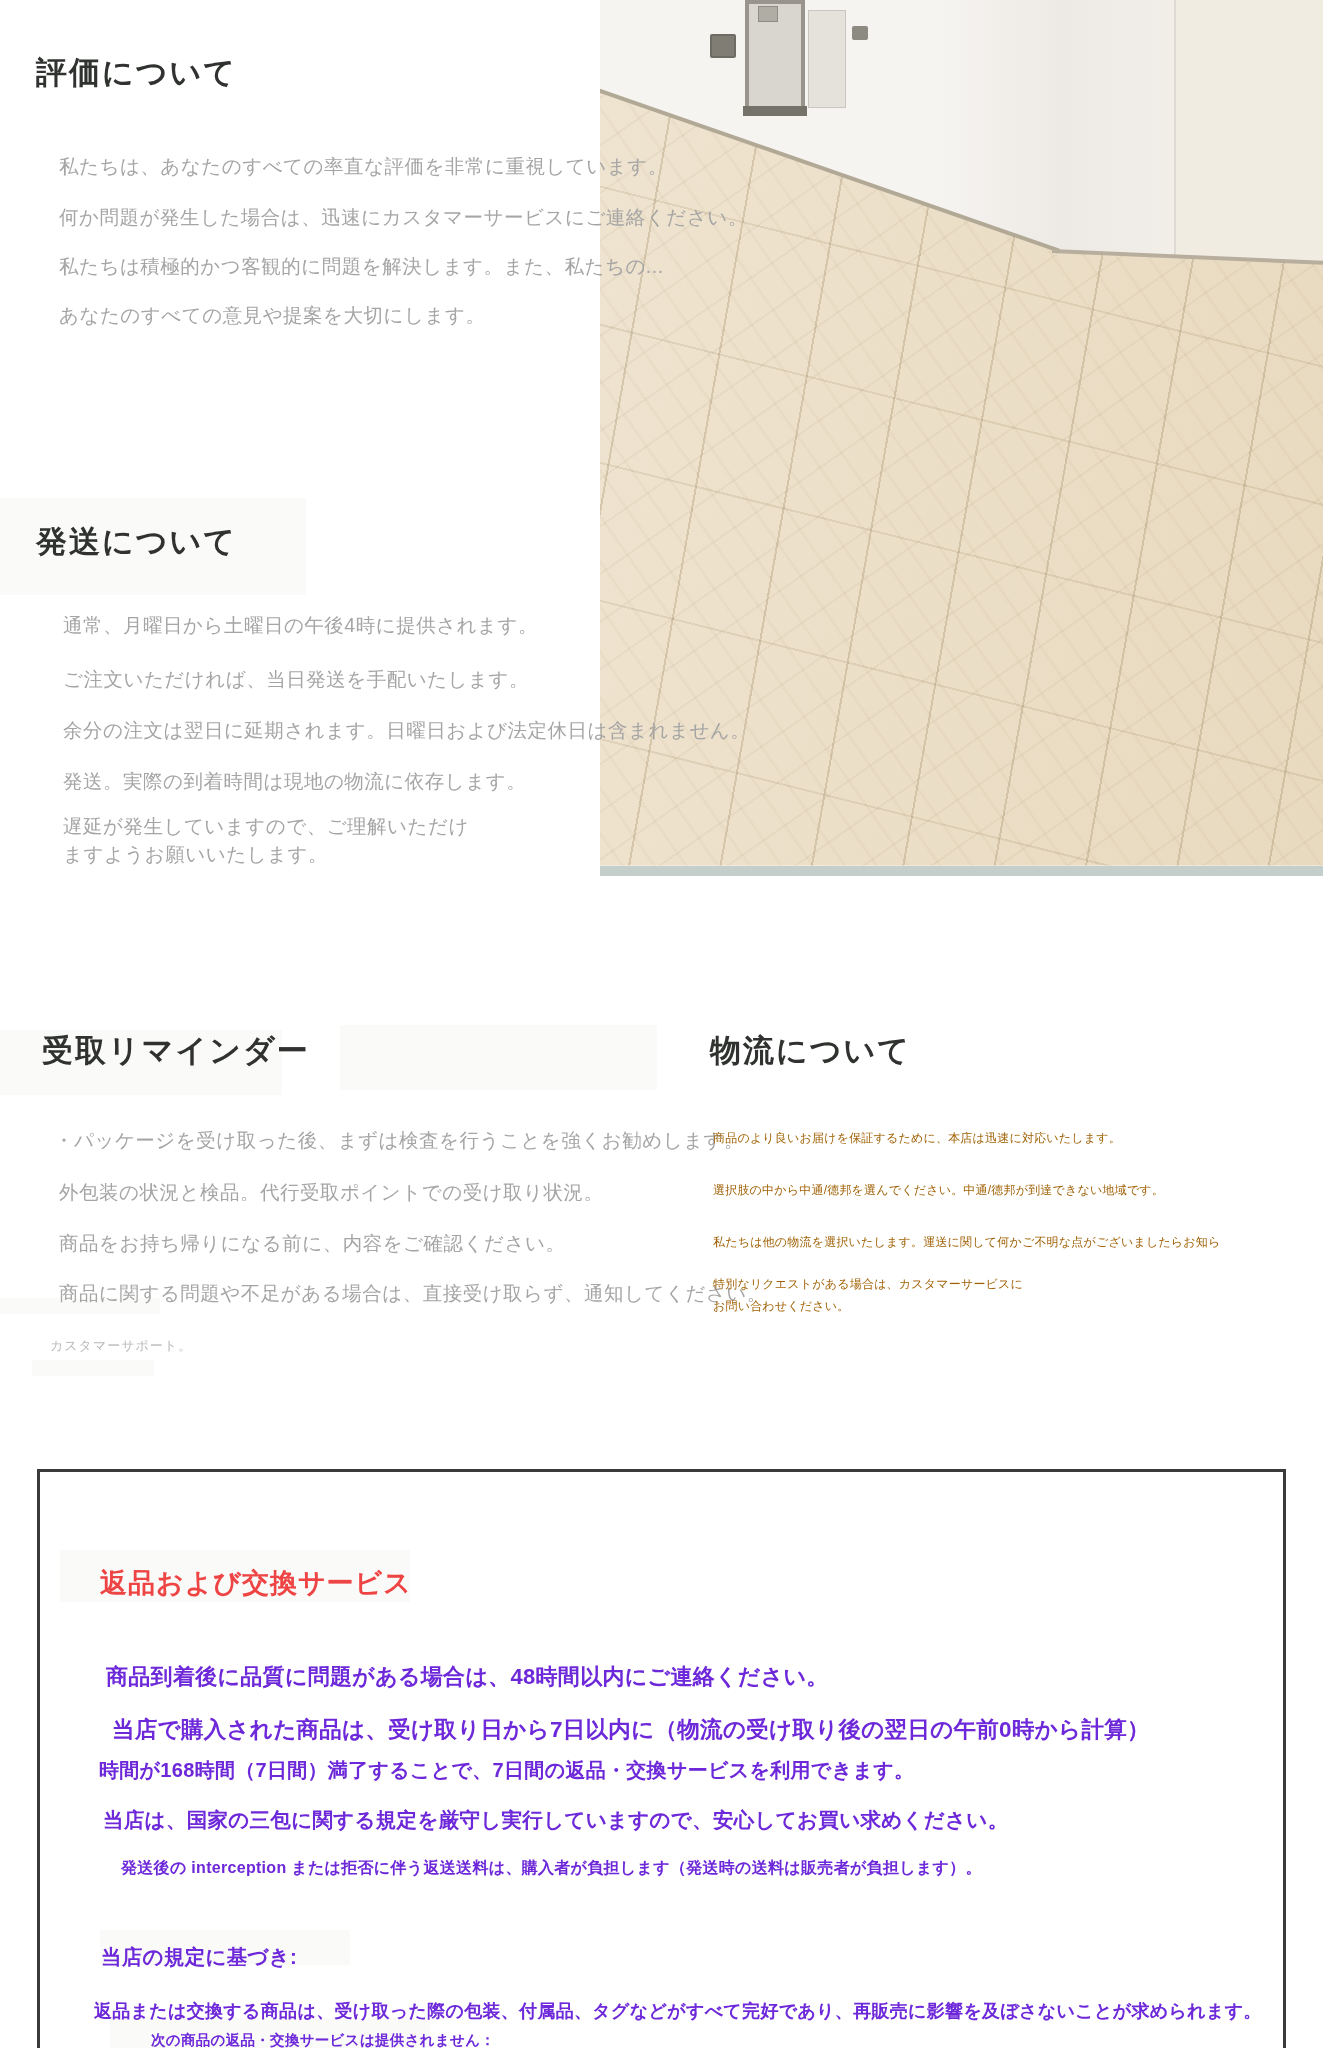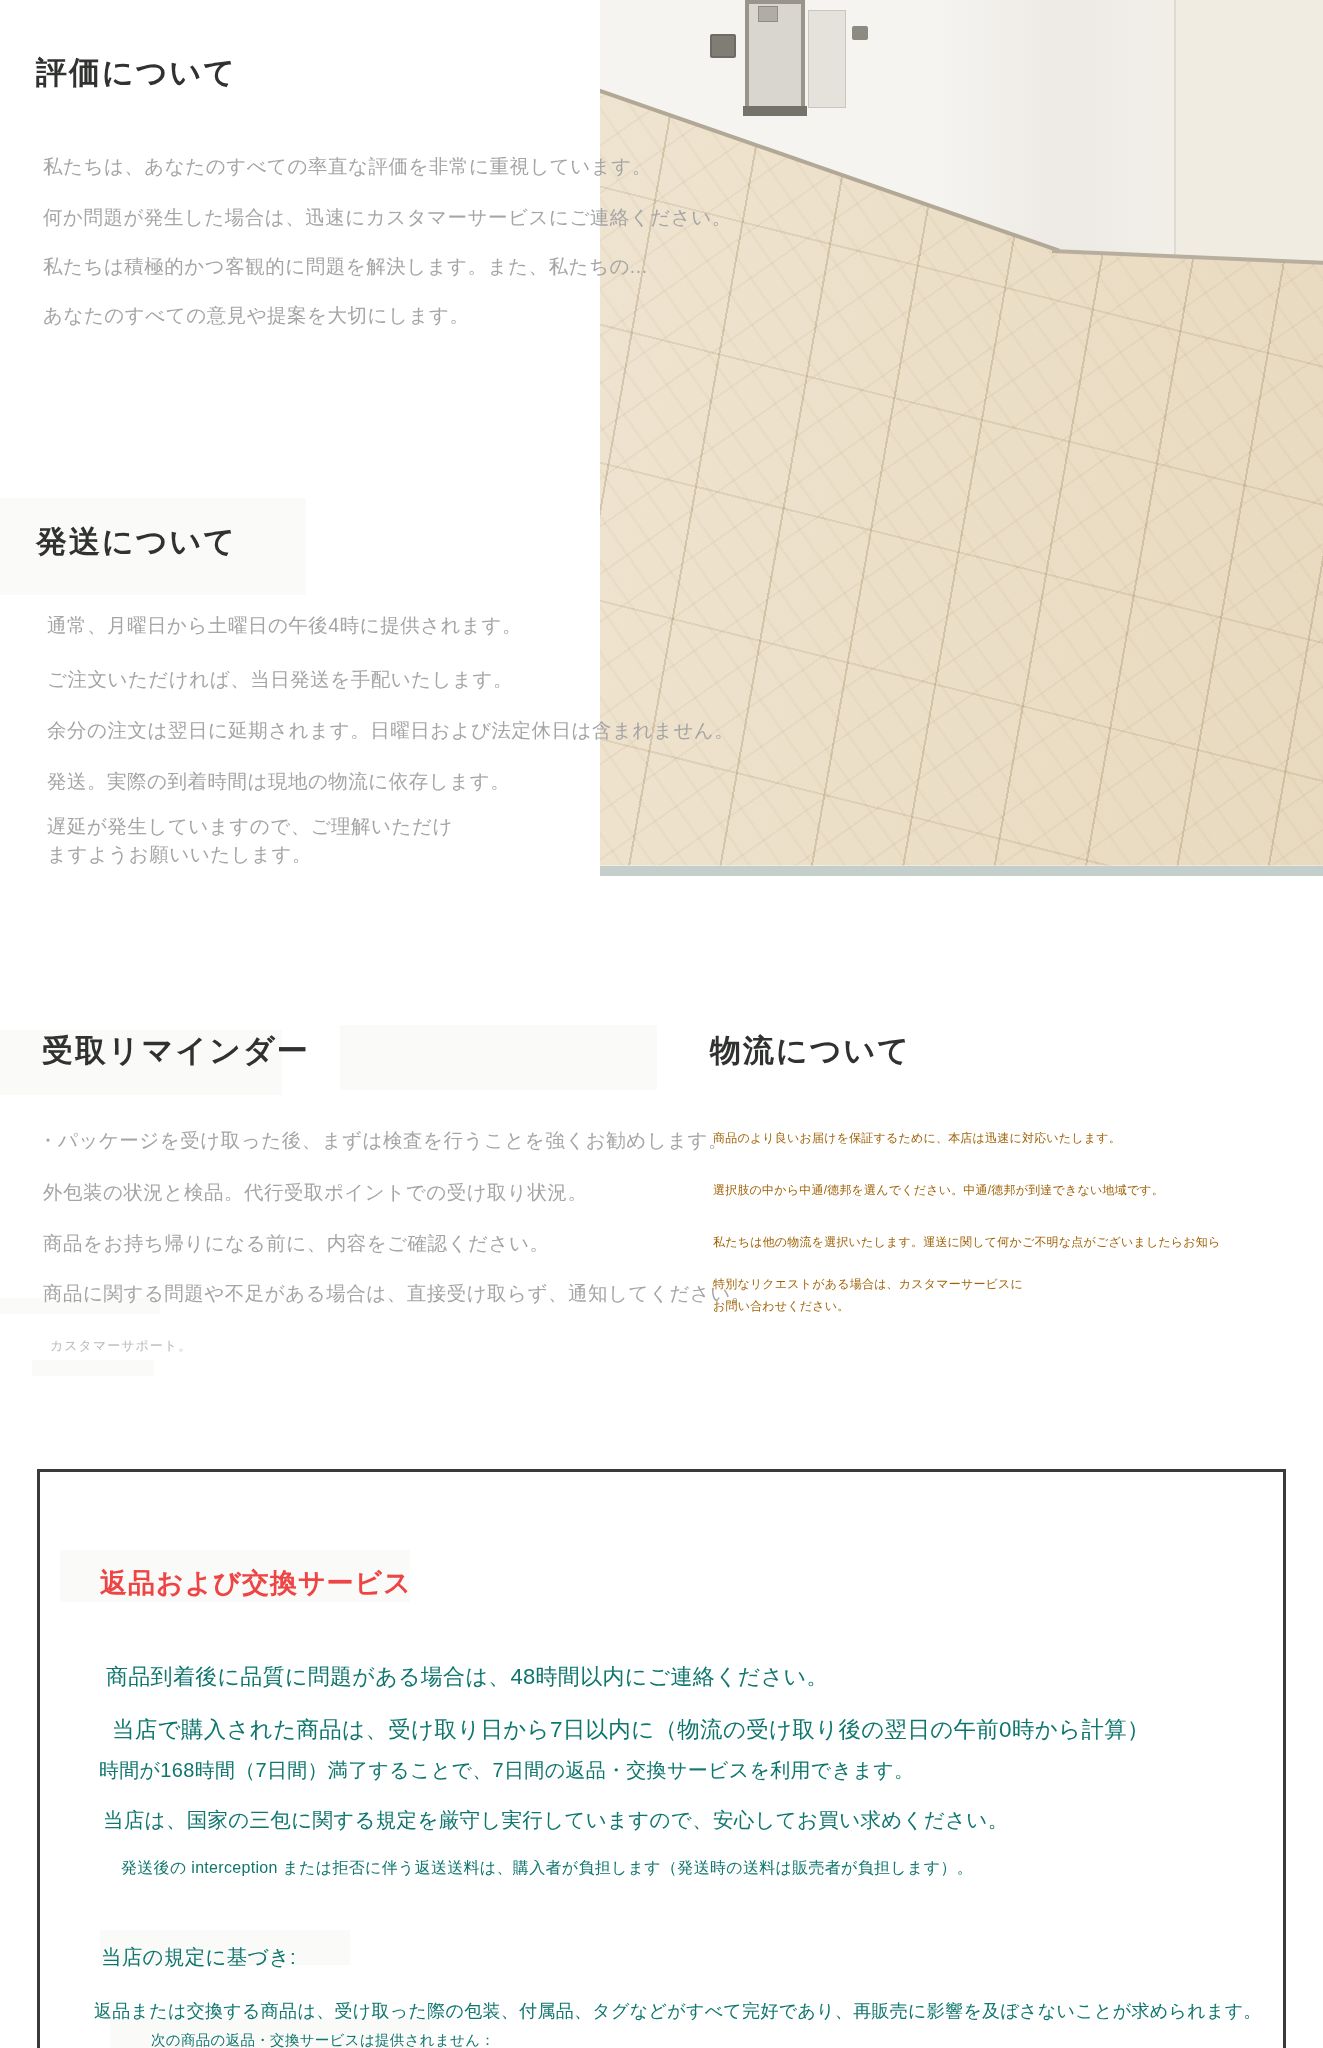--- a/index.html
+++ b/index.html
@@ -9,20 +9,21 @@
     font-family:"Liberation Sans","DejaVu Sans",sans-serif;
   }
   .hl{position:absolute;background:#fafaf8;}
   .sec-title{
     position:absolute;font-weight:bold;color:#2f322f;font-size:31px;
     letter-spacing:2px;white-space:nowrap;
   }
   .ln{
     position:absolute;white-space:nowrap;color:#a5a5a5;font-size:19.5px;
     letter-spacing:0.5px;
+    margin-left:16px;
   }
   .ln-sm{
     position:absolute;white-space:nowrap;color:#a16207;font-size:12px;
     letter-spacing:0.2px;
   }
   .footnote{
     position:absolute;white-space:nowrap;color:#b9b9b9;font-size:13px;letter-spacing:1px;
   }
   
   #photo{
@@ -70,21 +71,21 @@
   .photo-strip{position:absolute;left:0;top:866px;width:723px;height:10px;background:#c4cecb;}
   
   #returns-box{
     position:absolute;left:37px;top:1469px;width:1249px;height:640px;
     border:3px solid #3a3a3a;background:transparent;
   }
   .box-title{
     position:absolute;font-weight:bold;color:#ef4444;font-size:27px;
     letter-spacing:1px;white-space:nowrap;
   }
-  .bp{position:absolute;white-space:nowrap;color:#0f766e;letter-spacing:0.3px;}
+  .bp{position:absolute;white-space:nowrap;color:#6d28d9;letter-spacing:0.3px;font-weight:bold;}
 </style>
 </head>
 <body>
 
 <div id="viewport">
 
   <div class="hl" style="left:0;top:498px;width:306px;height:97px;"></div>
   <div class="hl" style="left:0;top:1030px;width:282px;height:65px;"></div>
   <div class="hl" style="left:340px;top:1025px;width:317px;height:65px;"></div>
   <div class="hl" style="left:0;top:1298px;width:160px;height:16px;"></div>

